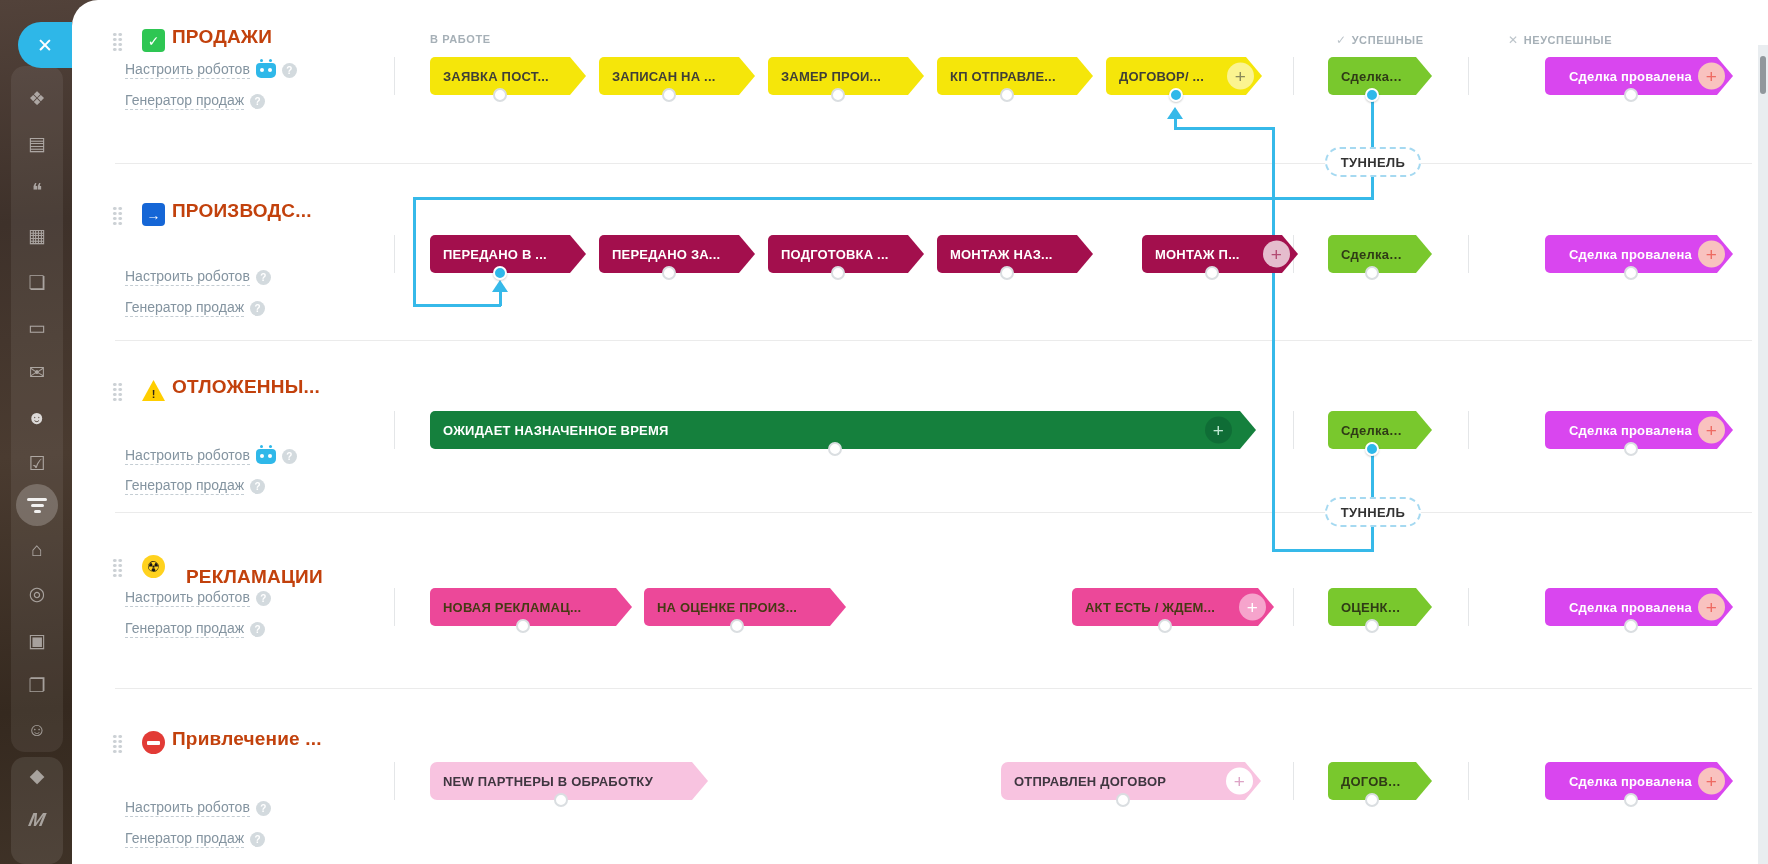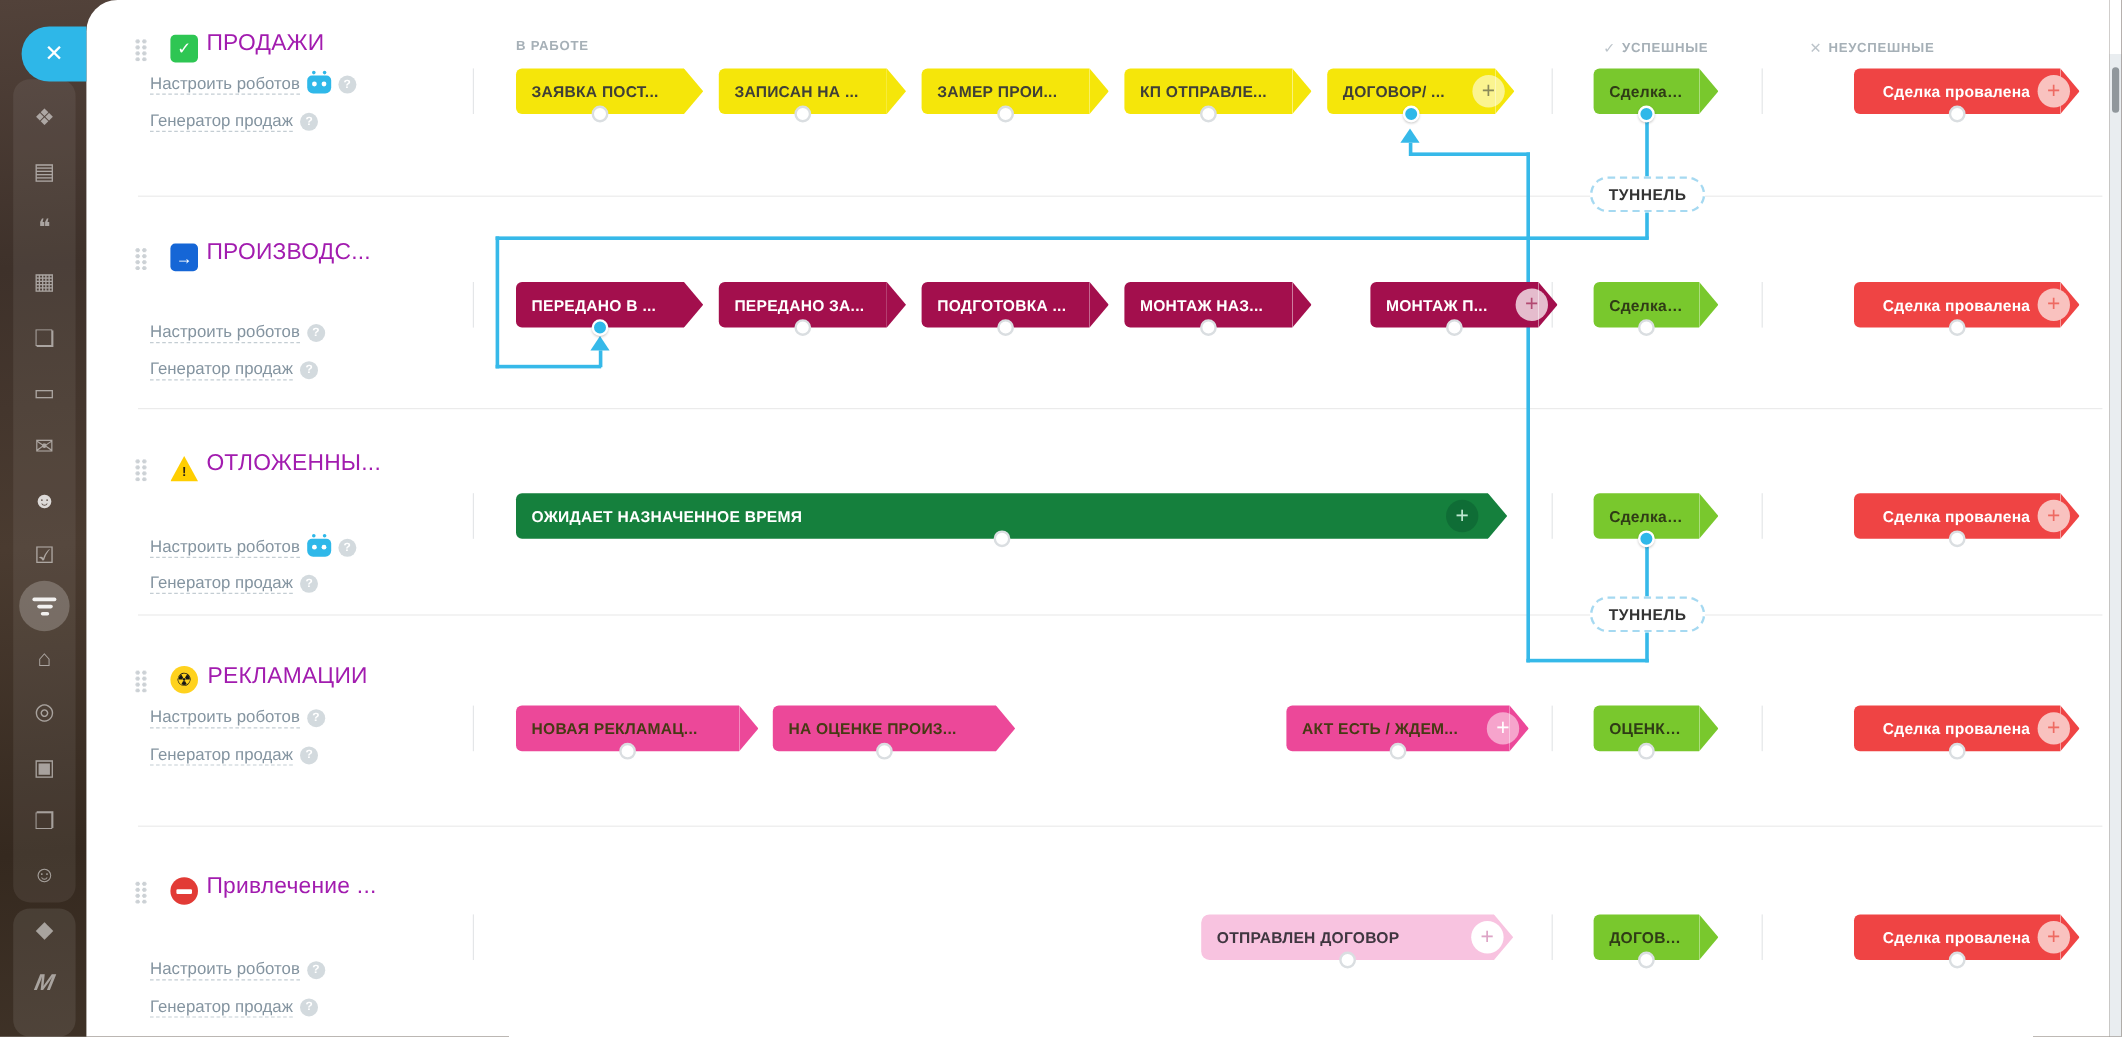--- a/index.html
+++ b/index.html
@@ -34,21 +34,21 @@
   .sep{position:absolute;left:43px;width:1637px;height:1px;background:#ebebeb}
   .vdiv{position:absolute;width:1px;background:#e4e6e8;z-index:0}
 
   .hdr{position:absolute;top:33px;font-size:11px;font-weight:700;color:#a6b0b7;letter-spacing:.6px;
        display:flex;align-items:center;gap:5px;white-space:nowrap}
   .hdr .mk{font-size:12px;color:#bcc4ca;font-weight:400}
 
   .handle{position:absolute;width:11px;height:19px;cursor:grab;
           background-image:radial-gradient(circle,#ccd1d5 1.6px,transparent 1.8px);
           background-size:5.5px 5px}
-  .ftitle{position:absolute;font-size:19px;color:#a21caf;font-weight:400;letter-spacing:.2px;white-space:nowrap}
+  .ftitle{position:absolute;font-size:19px;color:#c2410c;font-weight:700;letter-spacing:.2px;white-space:nowrap}
   .ic{position:absolute;width:23px;height:23px;border-radius:4px;display:flex;align-items:center;
       justify-content:center;color:#fff;font-weight:700;z-index:1;box-sizing:border-box}
   .ic-check{background:#2ec653;font-size:14px}
   .ic-arrow{background:#1566d6;font-size:14px}
   .ic-warn{background:#ffce00;clip-path:polygon(50% 4%,100% 96%,0 96%);border-radius:0;
            color:#2e2417;font-size:11px;align-items:flex-end;padding-bottom:2px;font-weight:800}
   .ic-rad{background:#ffd21e;border-radius:50%;color:#161616;font-size:15px;font-weight:400}
   .ic-stop{background:#e23b36;border-radius:50%}
   .ic-stop::after{content:"";width:13px;height:4px;background:#fff;border-radius:1px}
 
@@ -68,21 +68,21 @@
         white-space:nowrap;z-index:2;cursor:pointer}
   .chip::after{content:"";position:absolute;left:100%;top:0;width:16px;height:100%;background:inherit;
         clip-path:polygon(0 0,100% 50%,0 100%)}
   .stxt{overflow:hidden;text-overflow:ellipsis}
   .c-yellow{background:#f5e60a;color:#3f3f37}
   .c-crimson{background:#a30f4d;color:#fff}
   .c-emerald{background:#15803d;color:#fff}
   .c-orange{background:#ec4899;color:#463a14}
   .c-pink{background:#f8c3e0;color:#3f3640;border-radius:7px 0 0 7px}
   .c-green{background:#79c82d;color:#2f3b16;justify-content:center}
-  .c-red{background:#ef4444;color:#fff;justify-content:flex-start;padding-left:24px}
+  .c-red{background:#d946ef;color:#fff;justify-content:flex-start;padding-left:24px}
 
   .conn{position:absolute;left:50%;bottom:-7px;transform:translateX(-50%);width:14px;height:14px;
         border-radius:50%;background:#fff;border:2px solid #dadee1;box-sizing:border-box;z-index:6;cursor:pointer}
   .conn.blue{background:#2fb8e9;border-color:#fff;box-shadow:0 1px 2px rgba(0,0,0,.2)}
 
   .plus{position:absolute;right:-8px;top:50%;transform:translateY(-50%);width:27px;height:27px;
         border-radius:50%;display:flex;align-items:center;justify-content:center;font-size:19px;
         font-weight:400;z-index:3;cursor:pointer}
   .p-yellow{background:rgba(255,255,255,.55);color:#8a8a5a}
   .p-crimson{background:rgba(255,255,255,.72);color:#b24a72}
@@ -274,21 +274,21 @@
     <span class="conn blue"></span>
     </div>
   <div class="chip c-red" style="left:1473px;top:411px;width:172px">
     <span class="stxt">Сделка провалена</span>
     <span class="plus p-red">+</span>
     <span class="conn"></span>
     </div>
 
   <div class="handle" style="left:40px;top:558px"></div>
   <span class="ic ic-rad" style="left:70px;top:555px">☢</span>
-  <h2 class="ftitle" style="left:100px;top:552px;margin:1px">РЕКЛАМАЦИИ</h2>
+  <h2 class="ftitle" style="left:100px;top:552px;margin:14px">РЕКЛАМАЦИИ</h2>
   <div class="flink" style="left:53px;top:589px">
     <span class="ltxt">Настроить роботов</span>
     <span class="q">?</span>
     </div>
   <div class="flink" style="left:53px;top:620px">
     <span class="ltxt">Генератор продаж</span>
     <span class="q">?</span>
     </div>
 
   <div class="chip c-orange" style="left:358px;top:588px;width:186px">
@@ -319,20 +319,24 @@
   <h2 class="ftitle" style="left:100px;top:728px;margin:0">Привлечение ...</h2>
   <div class="flink" style="left:53px;top:799px">
     <span class="ltxt">Настроить роботов</span>
     <span class="q">?</span>
     </div>
   <div class="flink" style="left:53px;top:830px">
     <span class="ltxt">Генератор продаж</span>
     <span class="q">?</span>
     </div>
 
+  <div class="chip c-pink" style="left:358px;top:762px;width:262px">
+    <span class="stxt">NEW ПАРТНЕРЫ В ОБРАБОТКУ</span>
+    <span class="conn"></span>
+    </div>
   <div class="chip c-pink" style="left:929px;top:762px;width:244px">
     <span class="stxt">ОТПРАВЛЕН ДОГОВОР</span>
     <span class="plus p-pink">+</span>
     <span class="conn"></span>
     </div>
   <div class="chip c-green" style="left:1256px;top:762px;width:88px">
     <span class="stxt">ДОГОВО...</span>
     <span class="conn"></span>
     </div>
   <div class="chip c-red" style="left:1473px;top:762px;width:172px">

